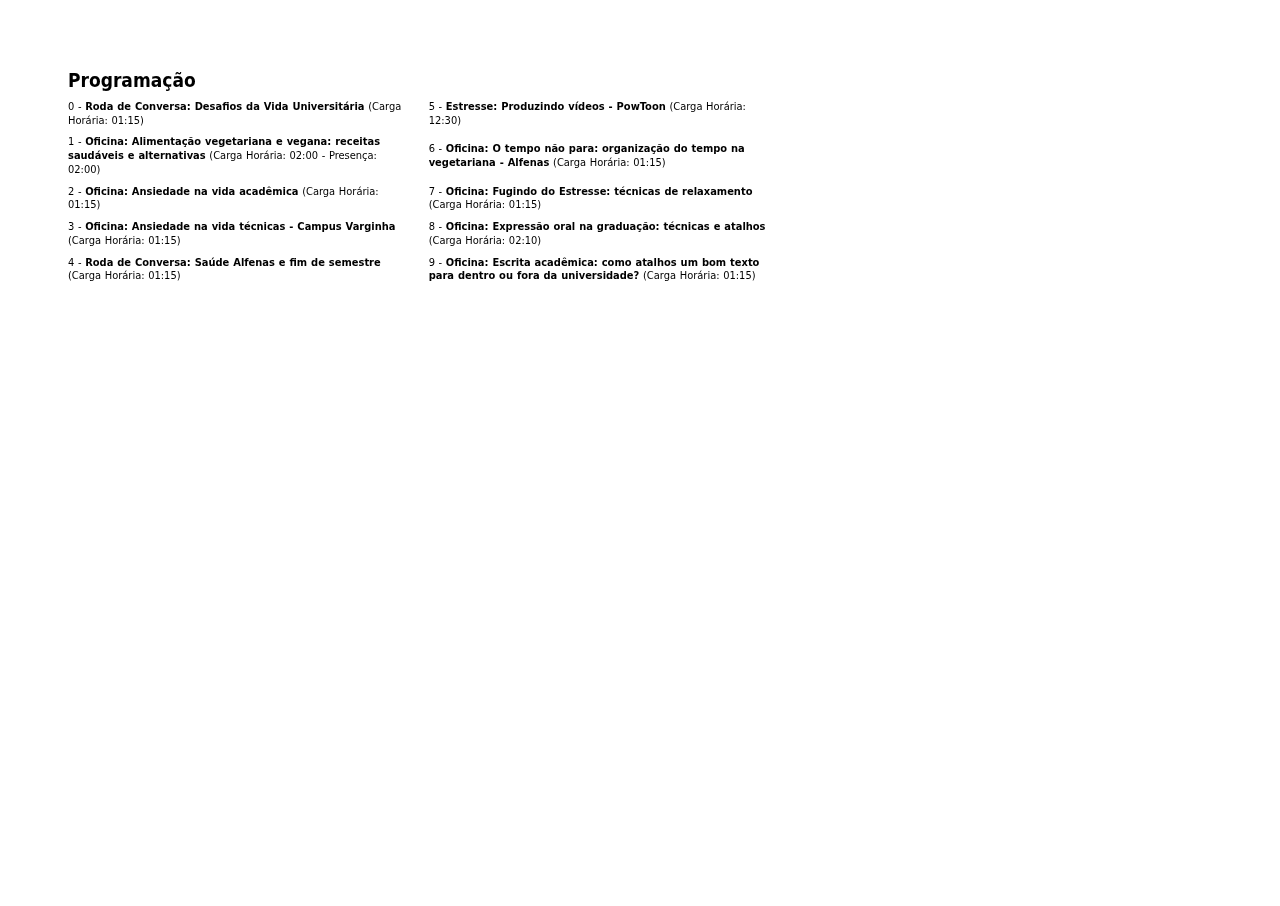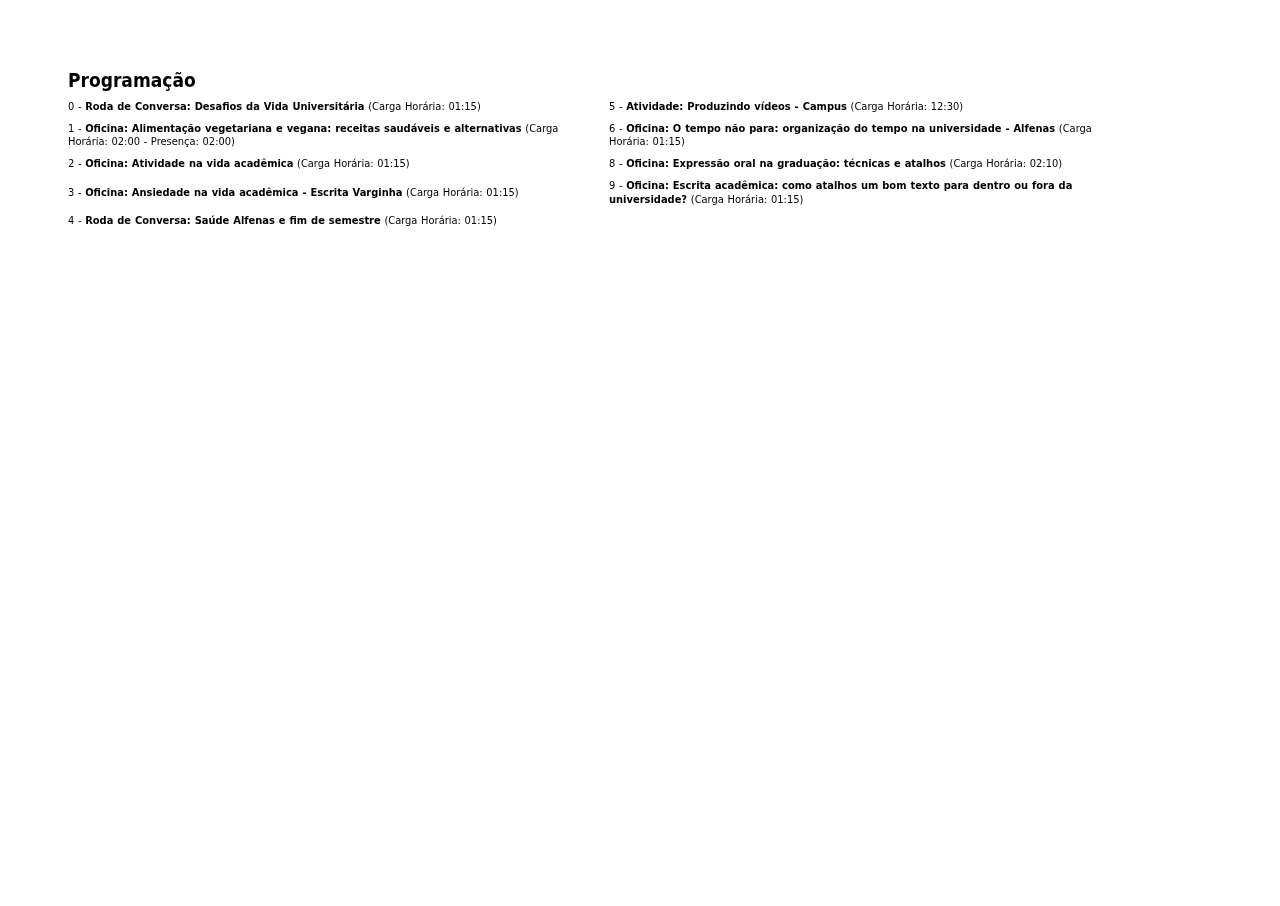--- a/index.html
+++ b/index.html
@@ -21,21 +21,21 @@
     width: 1212px;
   }
   .page-title {
     font-size: 19px;
     line-height: 1.1;
     font-weight: bold;
     margin: 0 0 9px 0;
   }
   .schedule-grid {
     display: grid;
-    grid-template-columns: 1fr 1fr;
+    grid-template-columns: 1fr 1fr 1fr;
     grid-auto-flow: column;
     column-gap: 18px;
     row-gap: 8px;
     align-items: center;
   }
   .schedule-item {
     margin: 0;
     font-size: 11px;
     line-height: 1.25;
     word-spacing: 0.5px;
@@ -50,28 +50,29 @@
 </head>
 <body style="background: rgb(255, 255, 255); color: rgb(0, 0, 0);">
 
 <div class="page">
   <h1 class="page-title">Programação</h1>
   <div class="schedule-grid" id="schedule-grid" style="grid-template-rows: repeat(5, auto);">
   <p class="schedule-item"><span class="item-number">0</span><span class="item-separator"> - </span><span class="item-title">Roda de Conversa: Desafios da Vida Universitária</span> <span class="item-details">(Carga Horária: 01:15)</span></p>
 
   <p class="schedule-item"><span class="item-number">1</span><span class="item-separator"> - </span><span class="item-title">Oficina: Alimentação vegetariana e vegana: receitas saudáveis e alternativas</span> <span class="item-details">(Carga Horária: 02:00 - Presença: 02:00)</span></p>
 
-  <p class="schedule-item"><span class="item-number">2</span><span class="item-separator"> - </span><span class="item-title">Oficina: Atividade na vida acadêmica</span> <span class="item-details">(Carga Horária: 01:15)</span></p>
+  <p class="schedule-item"><span class="item-number">2</span><span class="item-separator"> - </span><span class="item-title">Oficina: Ansiedade na vida acadêmica</span> <span class="item-details">(Carga Horária: 01:15)</span></p>
 
-  <p class="schedule-item"><span class="item-number">3</span><span class="item-separator"> - </span><span class="item-title">Oficina: Ansiedade na vida acadêmica - Escrita Varginha</span> <span class="item-details">(Carga Horária: 01:15)</span></p>
+  <p class="schedule-item"><span class="item-number">3</span><span class="item-separator"> - </span><span class="item-title">Oficina: Ansiedade na vida técnicas - Campus Varginha</span> <span class="item-details">(Carga Horária: 01:15)</span></p>
 
   <p class="schedule-item"><span class="item-number">4</span><span class="item-separator"> - </span><span class="item-title">Roda de Conversa: Saúde Alfenas e fim de semestre</span> <span class="item-details">(Carga Horária: 01:15)</span></p>
 
-  <p class="schedule-item"><span class="item-number">5</span><span class="item-separator"> - </span><span class="item-title">Atividade: Produzindo vídeos - Campus</span> <span class="item-details">(Carga Horária: 12:30)</span></p>
+  <p class="schedule-item"><span class="item-number">5</span><span class="item-separator"> - </span><span class="item-title">Estresse: Produzindo vídeos - PowToon</span> <span class="item-details">(Carga Horária: 12:30)</span></p>
 
-  <p class="schedule-item"><span class="item-number">6</span><span class="item-separator"> - </span><span class="item-title">Oficina: O tempo não para: organização do tempo na universidade - Alfenas</span> <span class="item-details">(Carga Horária: 01:15)</span></p>
+  <p class="schedule-item"><span class="item-number">6</span><span class="item-separator"> - </span><span class="item-title">Oficina: O tempo não para: organização do tempo na vegetariana - Alfenas</span> <span class="item-details">(Carga Horária: 01:15)</span></p>
 
+  <p class="schedule-item"><span class="item-number">7</span><span class="item-separator"> - </span><span class="item-title">Oficina: Fugindo do Estresse: técnicas de relaxamento</span> <span class="item-details">(Carga Horária: 01:15)</span></p>
 
   <p class="schedule-item"><span class="item-number">8</span><span class="item-separator"> - </span><span class="item-title">Oficina: Expressão oral na graduação: técnicas e atalhos</span> <span class="item-details">(Carga Horária: 02:10)</span></p>
 
   <p class="schedule-item"><span class="item-number">9</span><span class="item-separator"> - </span><span class="item-title">Oficina: Escrita acadêmica: como atalhos um bom texto para dentro ou fora da universidade?</span> <span class="item-details">(Carga Horária: 01:15)</span></p>
 </div>
 </div>
 
 </body></html>

